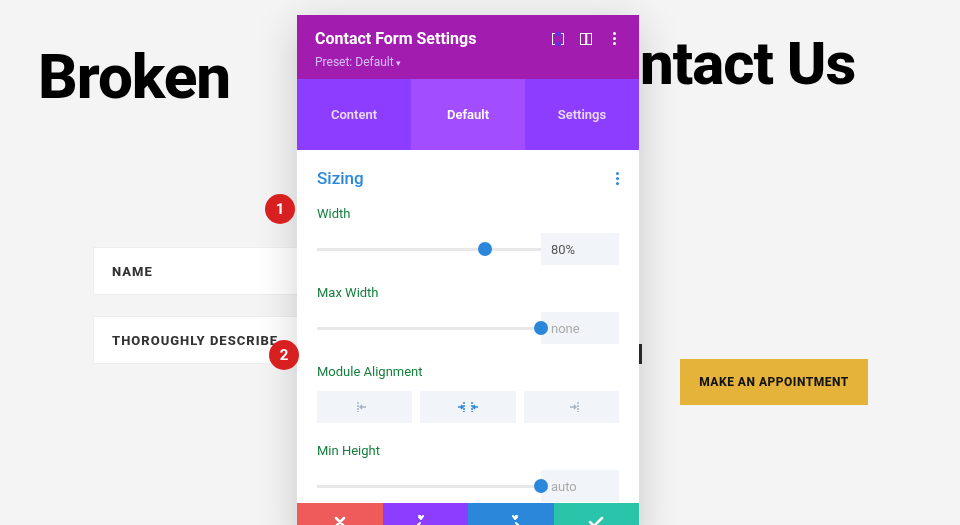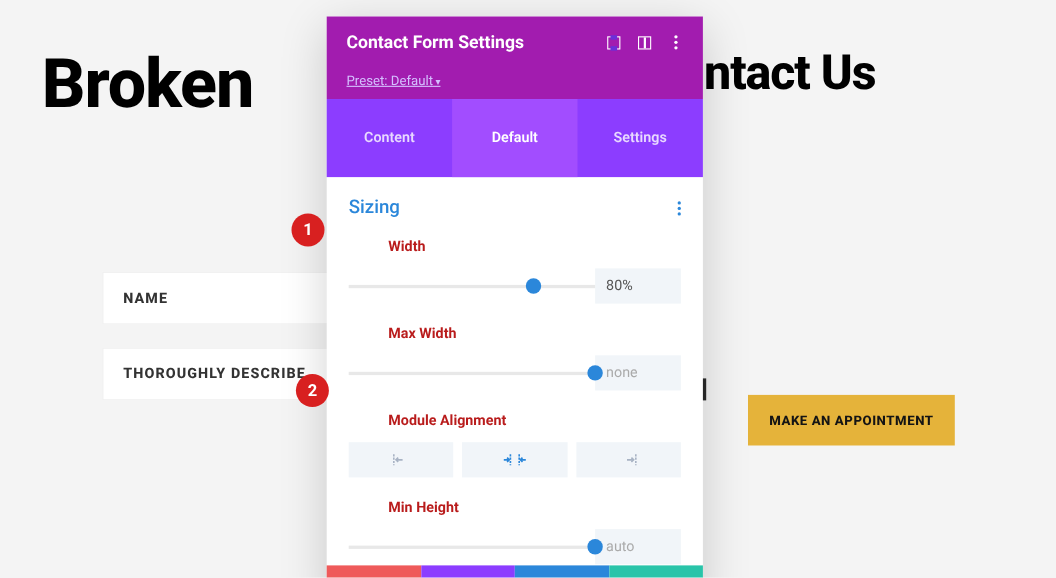--- a/index.html
+++ b/index.html
@@ -20,22 +20,22 @@
       left: 38px;
       top: 40px;
       font-size: 62px;
       font-weight: 800;
       color: #000;
       letter-spacing: -1px;
     }
     .hero-title-right {
       position: absolute;
       left: 640px;
-      top: 40px;
-      font-size: 44px;
+      top: 28px;
+      font-size: 60px;
       font-weight: 800;
       color: #000;
       letter-spacing: -1px;
     }
     .form-field {
       position: absolute;
       left: 93px;
       width: 540px;
       height: 48px;
       background: #fff;
@@ -125,23 +125,22 @@
     .icon-columns::after {
       content: ''; position: absolute; left: 50%; top: 0; bottom: 0; width: 1.5px; background: #fff; transform: translateX(-50%);
     }
     .icon-dots {
       display: flex; flex-direction: column; gap: 2px;
     }
     .icon-dots span { width: 3px; height: 3px; background: #fff; border-radius: 50%; }
     .modal-preset {
       color: #d4bfff;
       font-size: 12px;
-      margin-top: 18px;
-      cursor: pointer;
-      text-decoration: underline;
+      margin-top: 7px;
+      cursor: pointer;
     }
     .modal-preset::after { content: ' ▾'; font-size: 9px; }
     .modal-tabs {
       background: #8c3dff;
       display: flex;
     }
     .modal-tab {
       flex: 1;
       text-align: center;
       padding: 28px 0;
@@ -173,24 +172,23 @@
     .section-menu {
       color: #2b87da;
       font-size: 16px;
       cursor: pointer;
       display: flex; flex-direction: column; gap: 2px;
     }
     .section-menu span { width: 3px; height: 3px; background: #2b87da; border-radius: 50%; }
     .control-group { margin-bottom: 20px; }
     .control-label {
       font-size: 13px;
-      color: #b91c1c;
-      font-weight: 700;
+      color: #15803d;
+      font-weight: 400;
       margin-bottom: 12px;
-      margin-left: 36px;
     }
     .slider-row {
       display: flex;
       align-items: center;
     }
     .slider {
       flex: 1;
       height: 3px;
       background: #e8e8e8;
       position: relative;

